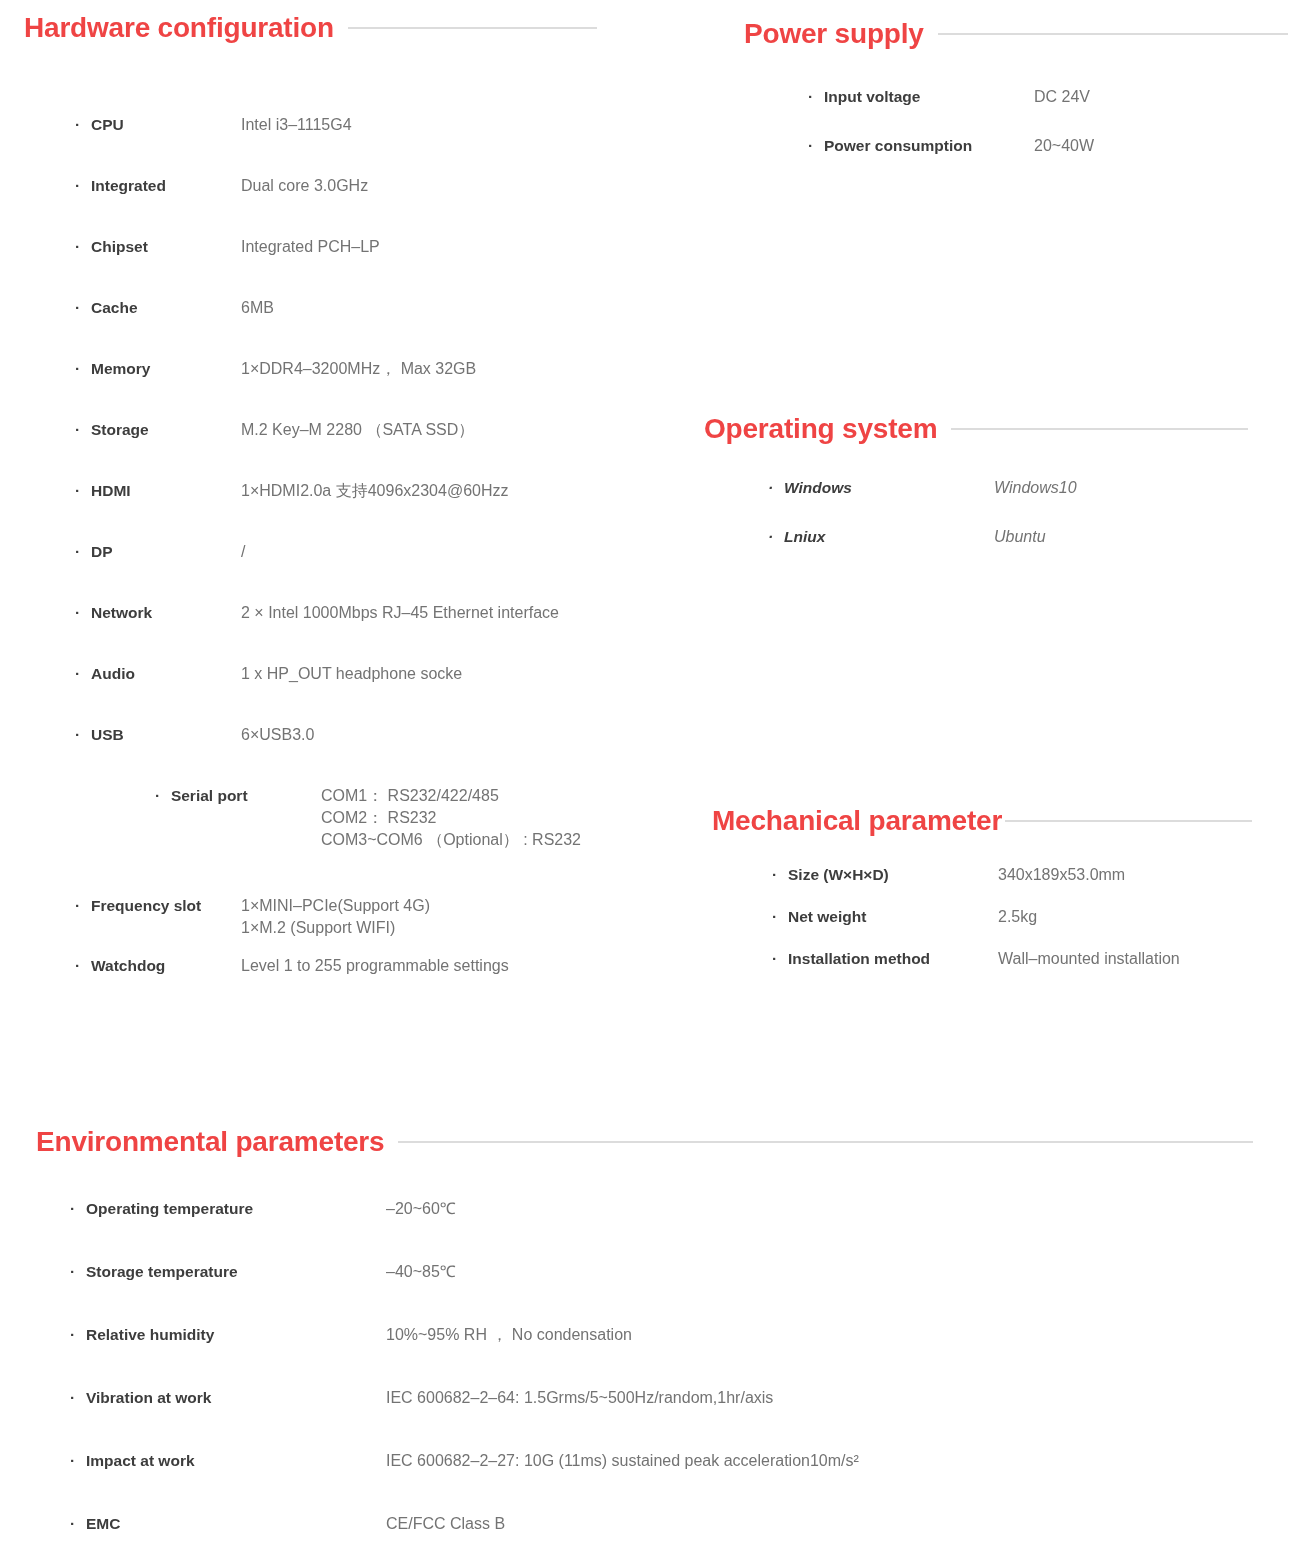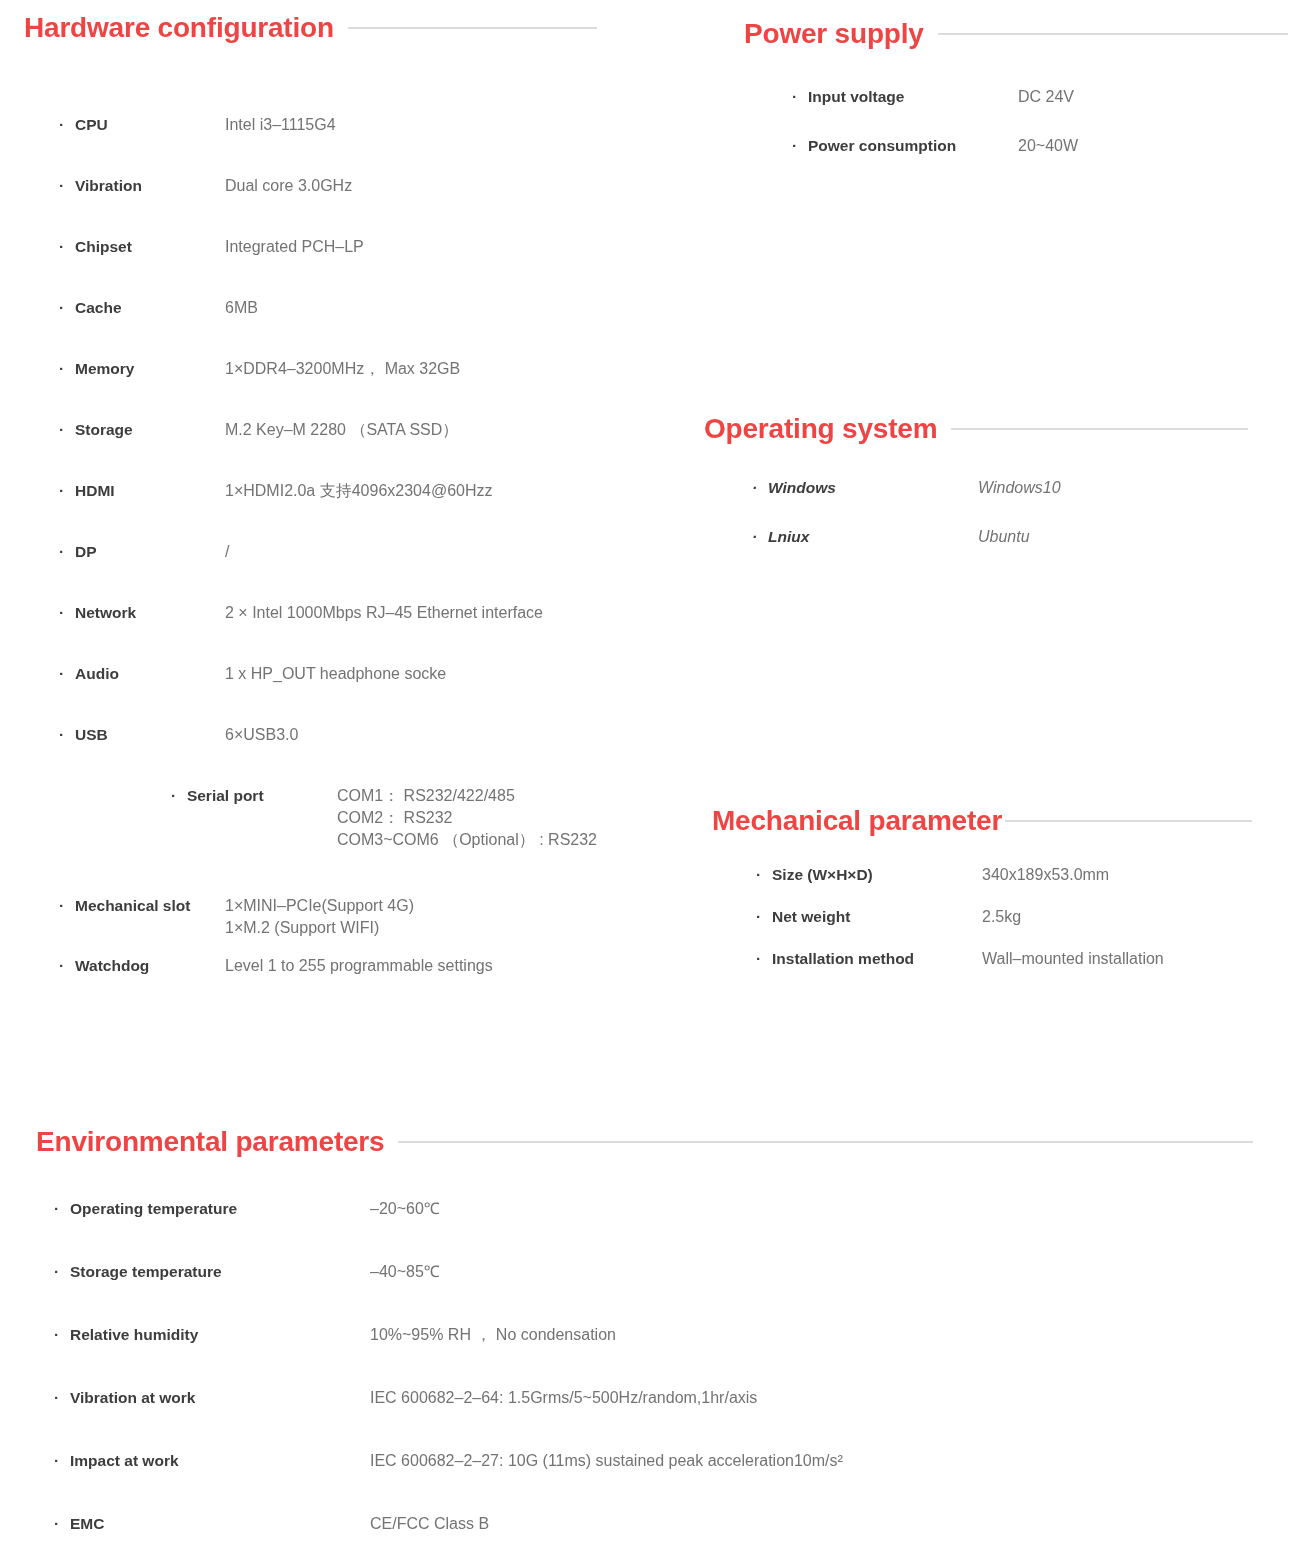--- a/index.html
+++ b/index.html
@@ -24,21 +24,21 @@
     letter-spacing: -0.2px;
     white-space: nowrap;
   }
   .sec-rule {
     flex: 1;
     height: 2px;
     background: #DCDCDC;
     margin-left: 14px;
   }
   .sec-rule.tight { margin-left: 3px; }
-  .spec-list { margin: 0; padding: 0; }
+  .spec-list { margin: 16px; padding: 0; }
   .row {
     display: flex;
     align-items: flex-start;
     line-height: 22px;
   }
   .label {
     position: relative;
     flex: 0 0 auto;
     font-size: 15.5px;
     font-weight: 700;
@@ -91,21 +91,21 @@
     <div class="sec-heading">
       <span class="sec-title">Hardware configuration</span>
       <span class="sec-rule"></span>
     </div>
     <div class="spec-list">
       <div class="row">
         <span class="label">CPU</span>
         <span class="value">Intel i3–1115G4</span>
       </div>
       <div class="row">
-        <span class="label">Vibration</span>
+        <span class="label">Integrated</span>
         <span class="value">Dual  core 3.0GHz</span>
       </div>
       <div class="row">
         <span class="label">Chipset</span>
         <span class="value">Integrated PCH–LP</span>
       </div>
       <div class="row">
         <span class="label">Cache</span>
         <span class="value">6MB</span>
       </div>
@@ -137,21 +137,21 @@
         <span class="label">USB</span>
         <span class="value">6×USB3.0</span>
       </div>
       <div class="row mb-lg">
         <span class="label">Serial port</span>
         <span class="value">COM1： RS232/422/485
 COM2： RS232
 COM3~COM6 （Optional） : RS232</span>
       </div>
       <div class="row mb-sm">
-        <span class="label">Mechanical slot</span>
+        <span class="label">Frequency slot</span>
         <span class="value">1×MINI–PCIe(Support 4G)
 1×M.2 (Support WIFI)</span>
       </div>
       <div class="row">
         <span class="label">Watchdog</span>
         <span class="value">Level 1 to 255 programmable settings</span>
       </div>
     </div>
   </div>
 

